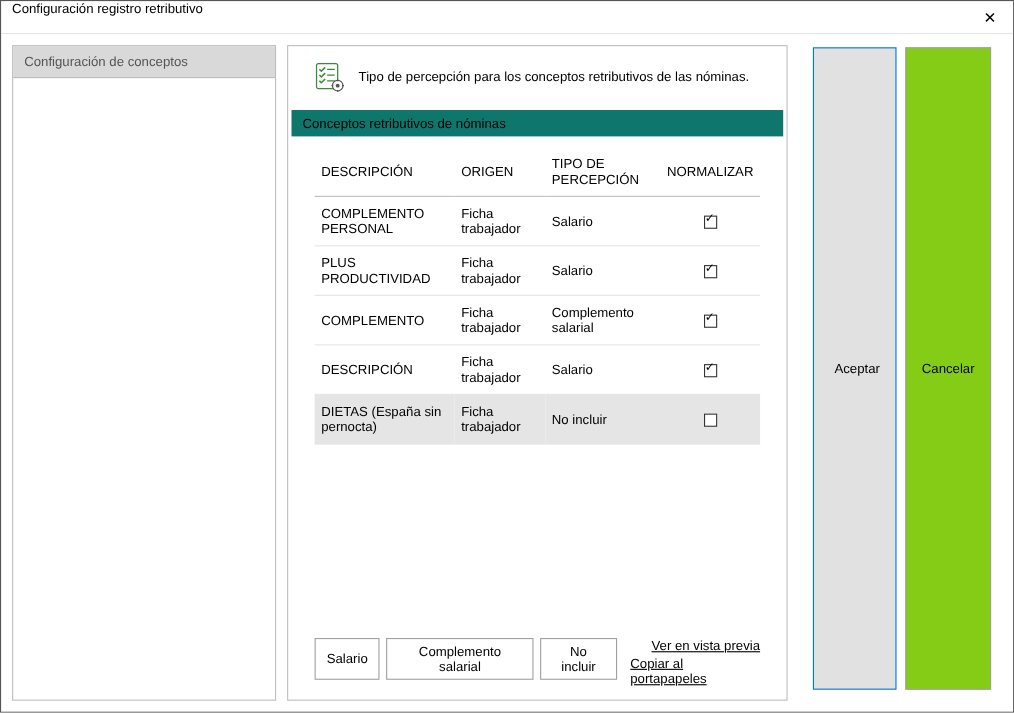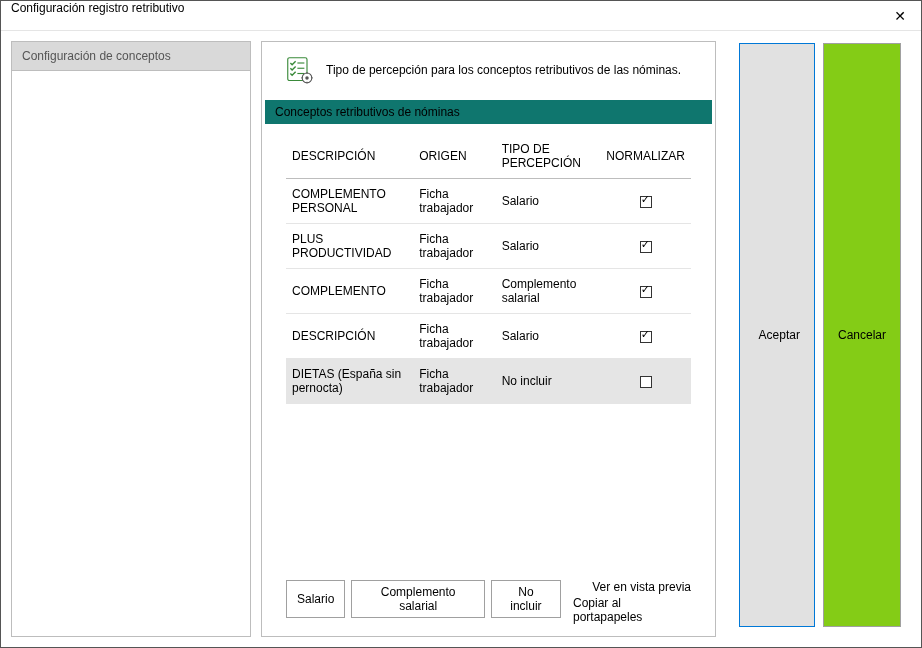--- a/index.html
+++ b/index.html
@@ -155,20 +155,21 @@
       font-family: inherit;
     }
     .links {
       display: flex;
       flex-direction: column;
       align-items: flex-end;
       gap: 2px;
     }
     .links a {
       color: #000;
+      text-decoration: underline;
       font-size: 12px;
       cursor: pointer;
     }
     .footer-btns {
       display: flex;
       justify-content: flex-end;
       gap: 8px;
       padding: 2px 10px 10px 10px;
     }
     .dlg-btn {

